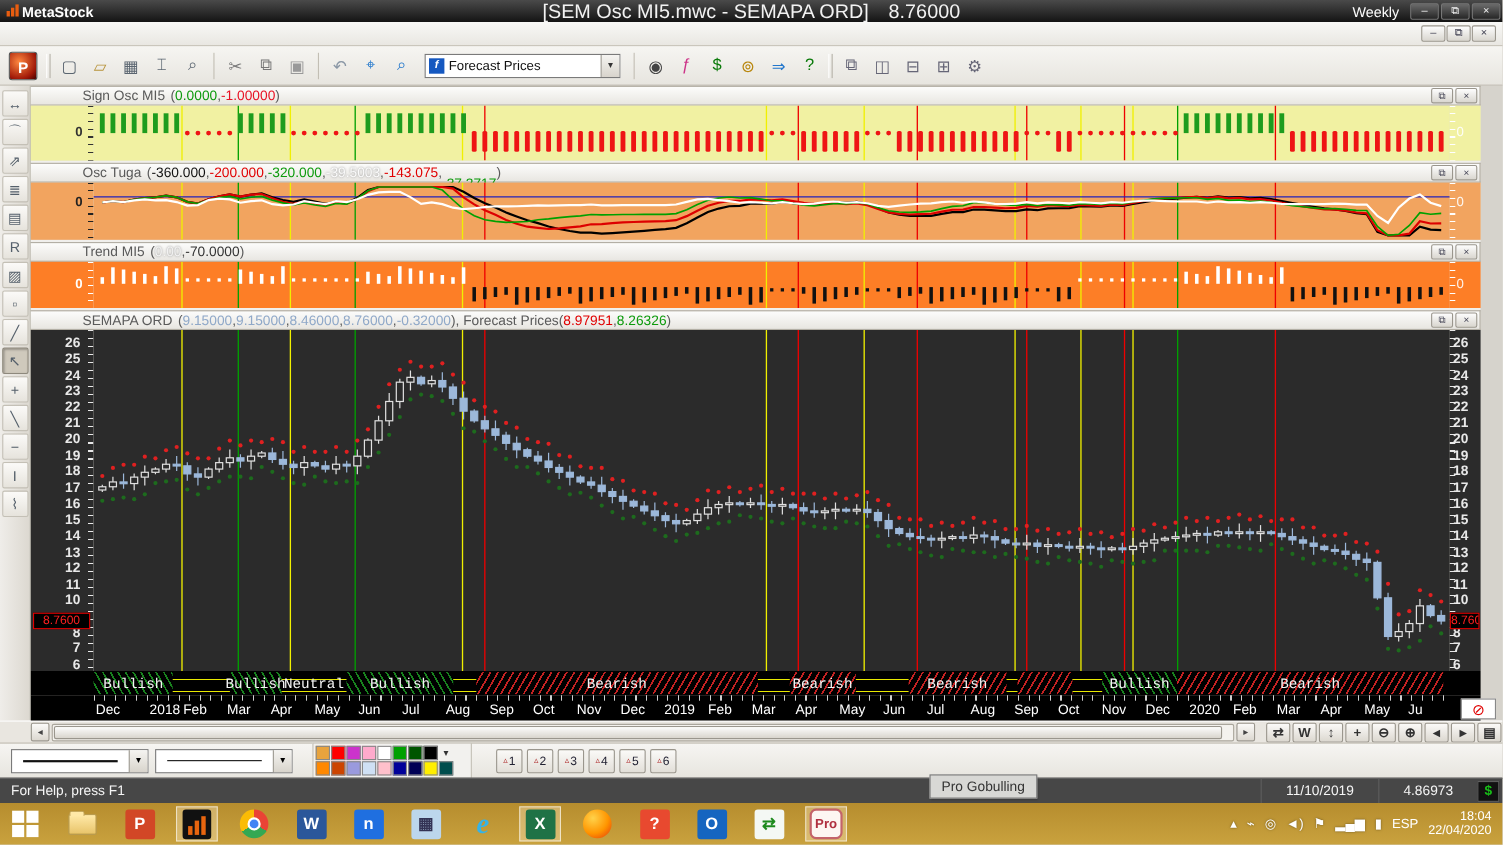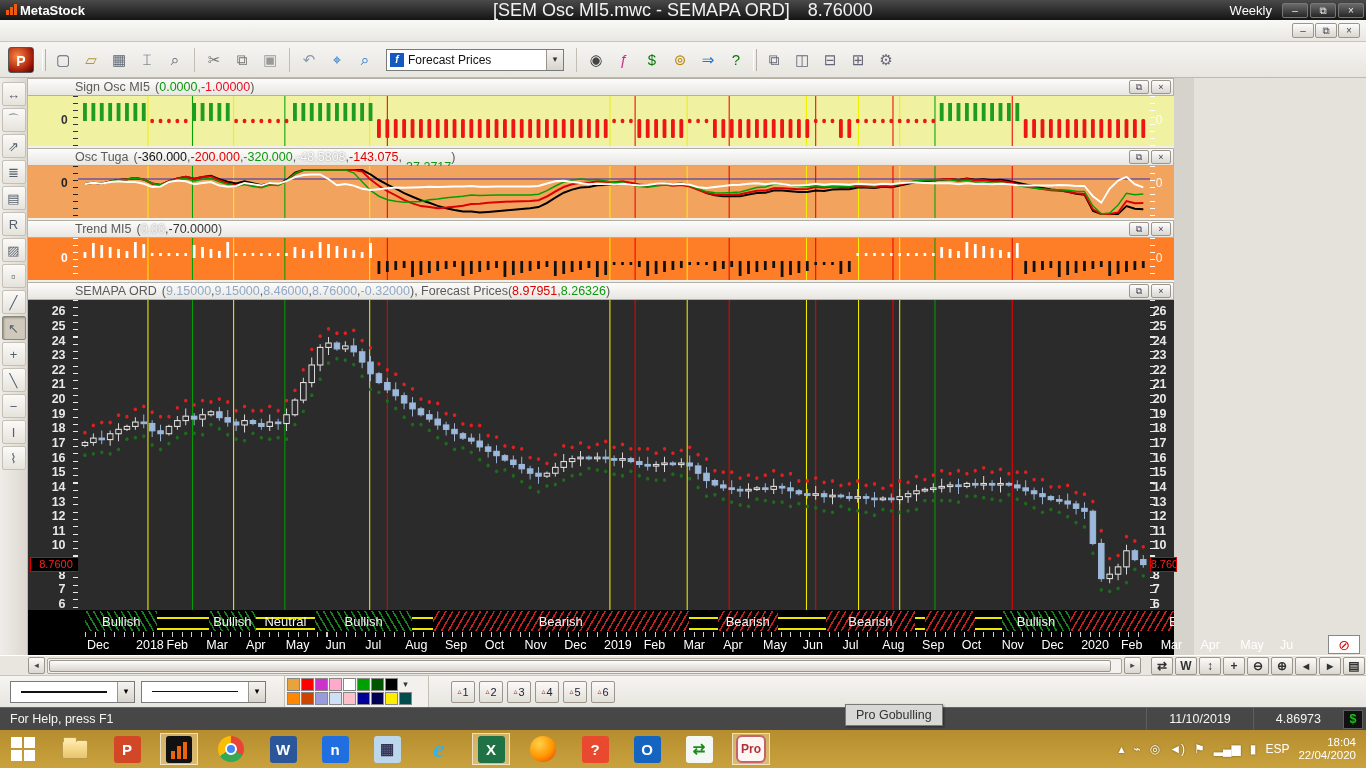--- a/index.html
+++ b/index.html
@@ -34,21 +34,21 @@
   .combo { display:flex; align-items:center; width:178px; height:22px; background:#fff; border:1px solid #7a7a7a; margin:0 6px; padding-left:3px; gap:4px; }
   .combo .fx { width:14px; height:14px; background:#1558c0; color:#fff; font-size:10px; font-weight:bold; text-align:center; line-height:14px; font-style:italic; }
   .combo .val { flex:1; font-size:12px; color:#111; }
   .combo .dd { width:17px; height:20px; background:linear-gradient(#f5f4f1,#d8d4cc); border-left:1px solid #9a968d; text-align:center; line-height:18px; font-size:9px; color:#333; }
 
   
   .workspace { height:577px; display:flex; background:#e5e2db; }
   .rail { width:28px; background:linear-gradient(90deg,#efede9,#dcd8d0); border-right:1px solid #b9b5ab; display:flex; flex-direction:column; align-items:center; padding-top:4px; gap:2px; }
   .railbtn { width:24px; height:24px; border:1px solid #c4c0b6; border-radius:2px; background:linear-gradient(#fbfaf8,#e6e3dc); color:#55606b; font-size:13px; display:flex; align-items:center; justify-content:center; }
   .railbtn.active { background:#cfc9bc; border-color:#8d887c; box-shadow:inset 1px 1px 2px rgba(0,0,0,.3); }
-  .charts { width:1146px; display:flex; flex-direction:column; }
+  .charts { width:1318px; display:flex; flex-direction:column; }
   .rrail { width:20px; background:#d6d3cc; }
 
   .phead { height:18px; background:linear-gradient(#fcfcfb,#e8e6e1); border:1px solid #b3afa5; border-left:none; display:flex; align-items:center; font-size:12.5px; color:#5a5a5a; position:relative; }
   .phead .pt { margin-left:47px; margin-right:5px; }
   .phead .pbtns { position:absolute; right:2px; top:1px; display:flex; }
   .pbtn { width:20px; height:14px; margin-left:2px; background:linear-gradient(#fdfdfd,#d9d6cf); border:1px solid #9a968d; color:#445; font-size:9px; line-height:12px; text-align:center; border-radius:2px; }
   .pbody { display:flex; position:relative; }
   .scaleL { width:57px; position:relative; font-size:12px; }
   .scaleR { width:28px; position:relative; font-size:12px; }
   .plot { width:1233px; position:relative; }
@@ -56,21 +56,21 @@
   .zlab { position:absolute; right:10px; font-weight:bold; }
   .zlabR { position:absolute; left:6px; }
   .tickcol { position:absolute; right:0; top:0; bottom:0; width:5px; }
   .tickcolL { position:absolute; left:0; top:0; bottom:0; width:5px; }
   .pslab { position:absolute; right:12px; color:#e8e8e8; font-weight:bold; font-size:12.5px; }
   .pslabR { position:absolute; left:3px; color:#e8e8e8; font-weight:bold; font-size:12.5px; }
   .ptag { position:absolute; left:2px; width:52px; height:15px; background:#000; border:1px solid #e00000; color:#ff2020; font-size:11px; text-align:center; line-height:13px; }
   .gap { height:2px; background:#f0efec; }
 
   
-  .ribbon { height:22px; background:#000; position:relative; overflow:hidden; }
+  .ribbon { height:22px; background:#000; position:relative; overflow:hidden;font-family:Liberation Mono, monospace; }
   .seg { position:absolute; top:1px; bottom:1px; display:flex; align-items:center; justify-content:center; color:#f5f5f5; font-size:13px; }
   .seg.bullish { background:repeating-linear-gradient(60deg, rgba(0,0,0,0) 0 4.5px, #18821e 4.5px 6px); }
   .seg.bearish { background:repeating-linear-gradient(120deg, rgba(0,0,0,0) 0 4.5px, #c42222 4.5px 6px); }
   .seg.neutral { background:repeating-linear-gradient(180deg, rgba(0,0,0,0) 0 6px, #e8e800 6px 7.5px, rgba(0,0,0,0) 7.5px 11px); }
   .dates { height:23px; background:#000; position:relative; color:#fff; font-size:12.5px; }
   .dticks { position:absolute; left:57px; right:28px; top:0; height:5px; background:repeating-linear-gradient(90deg,#cfcfcf 0 1px, transparent 1px 9.66px); }
   .dlab { position:absolute; top:6px; white-space:nowrap; }
   .nodata { position:absolute; width:32px; height:19px; background:#fff; border:1px solid #888; color:#e00000; font-size:14px; text-align:center; line-height:18px; }
 
   
@@ -388,21 +388,21 @@
         <div class="gap"></div>
         <div class="phead">
           <span class="pt">Osc Tuga</span>
           <span>(</span>
           <span style="color: rgb(17, 17, 17);">-360.000</span>
           <span>, </span>
           <span style="color: rgb(224, 0, 0);">-200.000</span>
           <span>, </span>
           <span style="color: rgb(12, 154, 12);">-320.000</span>
           <span>, </span>
-          <span style="color: rgb(251, 251, 251); text-shadow: rgb(136, 136, 136) 0px 0px 2px;">-48.5808</span>
+          <span style="color: rgb(251, 251, 251); text-shadow: rgb(136, 136, 136) 0px 0px 2px;">-39.5003</span>
           <span>, </span>
           <span style="color: rgb(224, 0, 0);">-143.075</span>
           <span>, </span>
           <span style="color: rgb(12, 154, 12); margin-top: 19px;">-37.2717</span>
           <span> )</span>
           <span class="pbtns">
             <span class="pbtn">⧉</span>
             <span class="pbtn">×</span>
           </span>
         </div>

